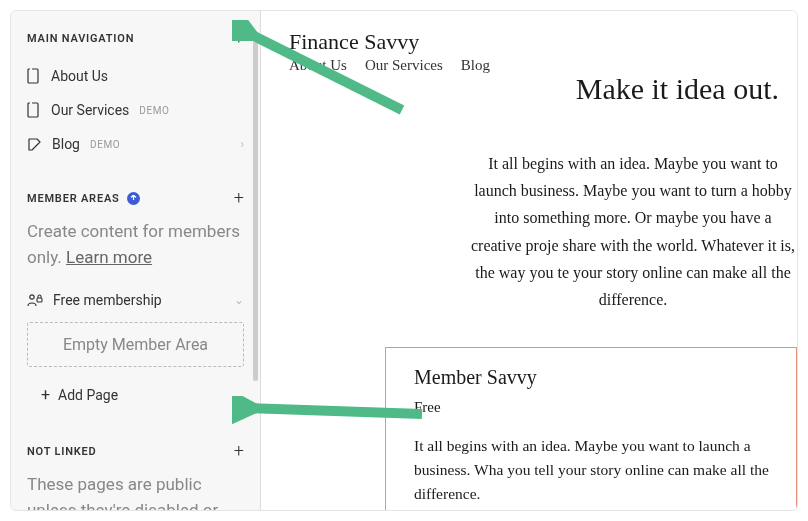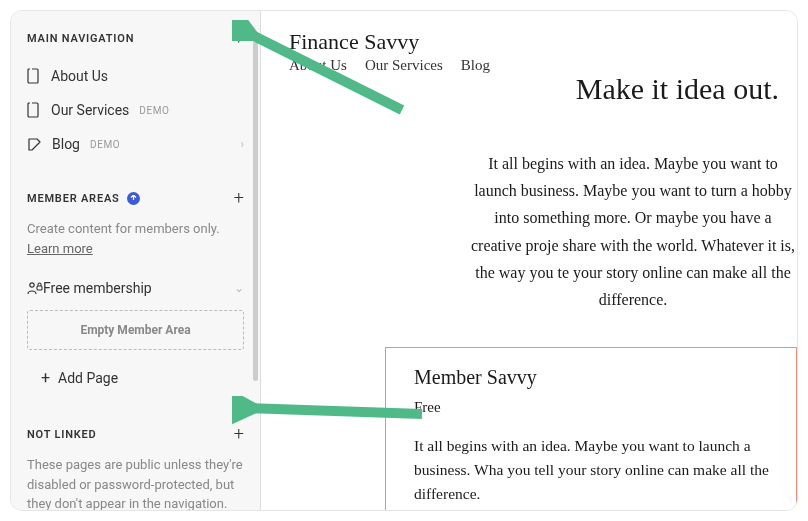--- a/index.html
+++ b/index.html
@@ -8,21 +8,21 @@
     background: #fff;
     width: 808px;
     height: 521px;
     overflow: hidden;
     position: relative;
   }
   .frame {
     position: absolute;
     top: 10px; left: 10px; right: 10px; bottom: 10px;
     border: 1px solid #e5e5e5;
-    border-radius: 12px;
+    border-radius: 6px;
     display: flex;
     overflow: hidden;
   }
   .sidebar {
     width: 250px;
     background: #f7f7f7;
     border-right: 1px solid #ddd;
     padding: 18px 16px 16px 16px;
     font-size: 12px;
     color: #555;
@@ -74,54 +74,54 @@
     text-transform: uppercase;
   }
   .nav-item .chev {
     margin-left: auto;
     color: #bbb;
     font-size: 12px;
   }
   .page-icon svg, .blog-icon svg, .member-icon svg { display:block; }
   .section-gap { height: 28px; }
   .section-desc {
-    font-size: 13px;
+    font-size: 17px;
     color: #888;
     line-height: 1.5;
     margin-bottom: 14px;
   }
   .section-desc a { color: #666; text-decoration: underline; cursor:pointer; }
   .member-badge {
     display: inline-flex;
     align-items: center;
     justify-content: center;
     width: 13px; height: 13px;
     background: #3b5bdb;
     border-radius: 50%;
     margin-left: 4px;
   }
   .member-badge svg { display:block; }
   .free-item {
     display: flex;
     align-items: center;
+    gap: 10px;
     padding: 8px 0;
     font-size: 14px;
     color: #333;
     cursor: pointer;
   }
   .free-item .chev { margin-left:auto; color:#bbb; font-size:12px; }
   .empty-box {
     border: 1px dashed #bbb;
     border-radius: 3px;
     color: #888;
-    font-size: 12px;
+    font-size: 16px;
     text-align: center;
     padding: 12px 0;
     margin: 6px 0 8px 0;
-    font-weight: bold;
   }
   .add-page {
     display: flex;
     align-items: center;
     gap: 8px;
     padding: 10px 4px 10px 14px;
     font-size: 14px;
     color: #333;
     cursor: pointer;
   }

